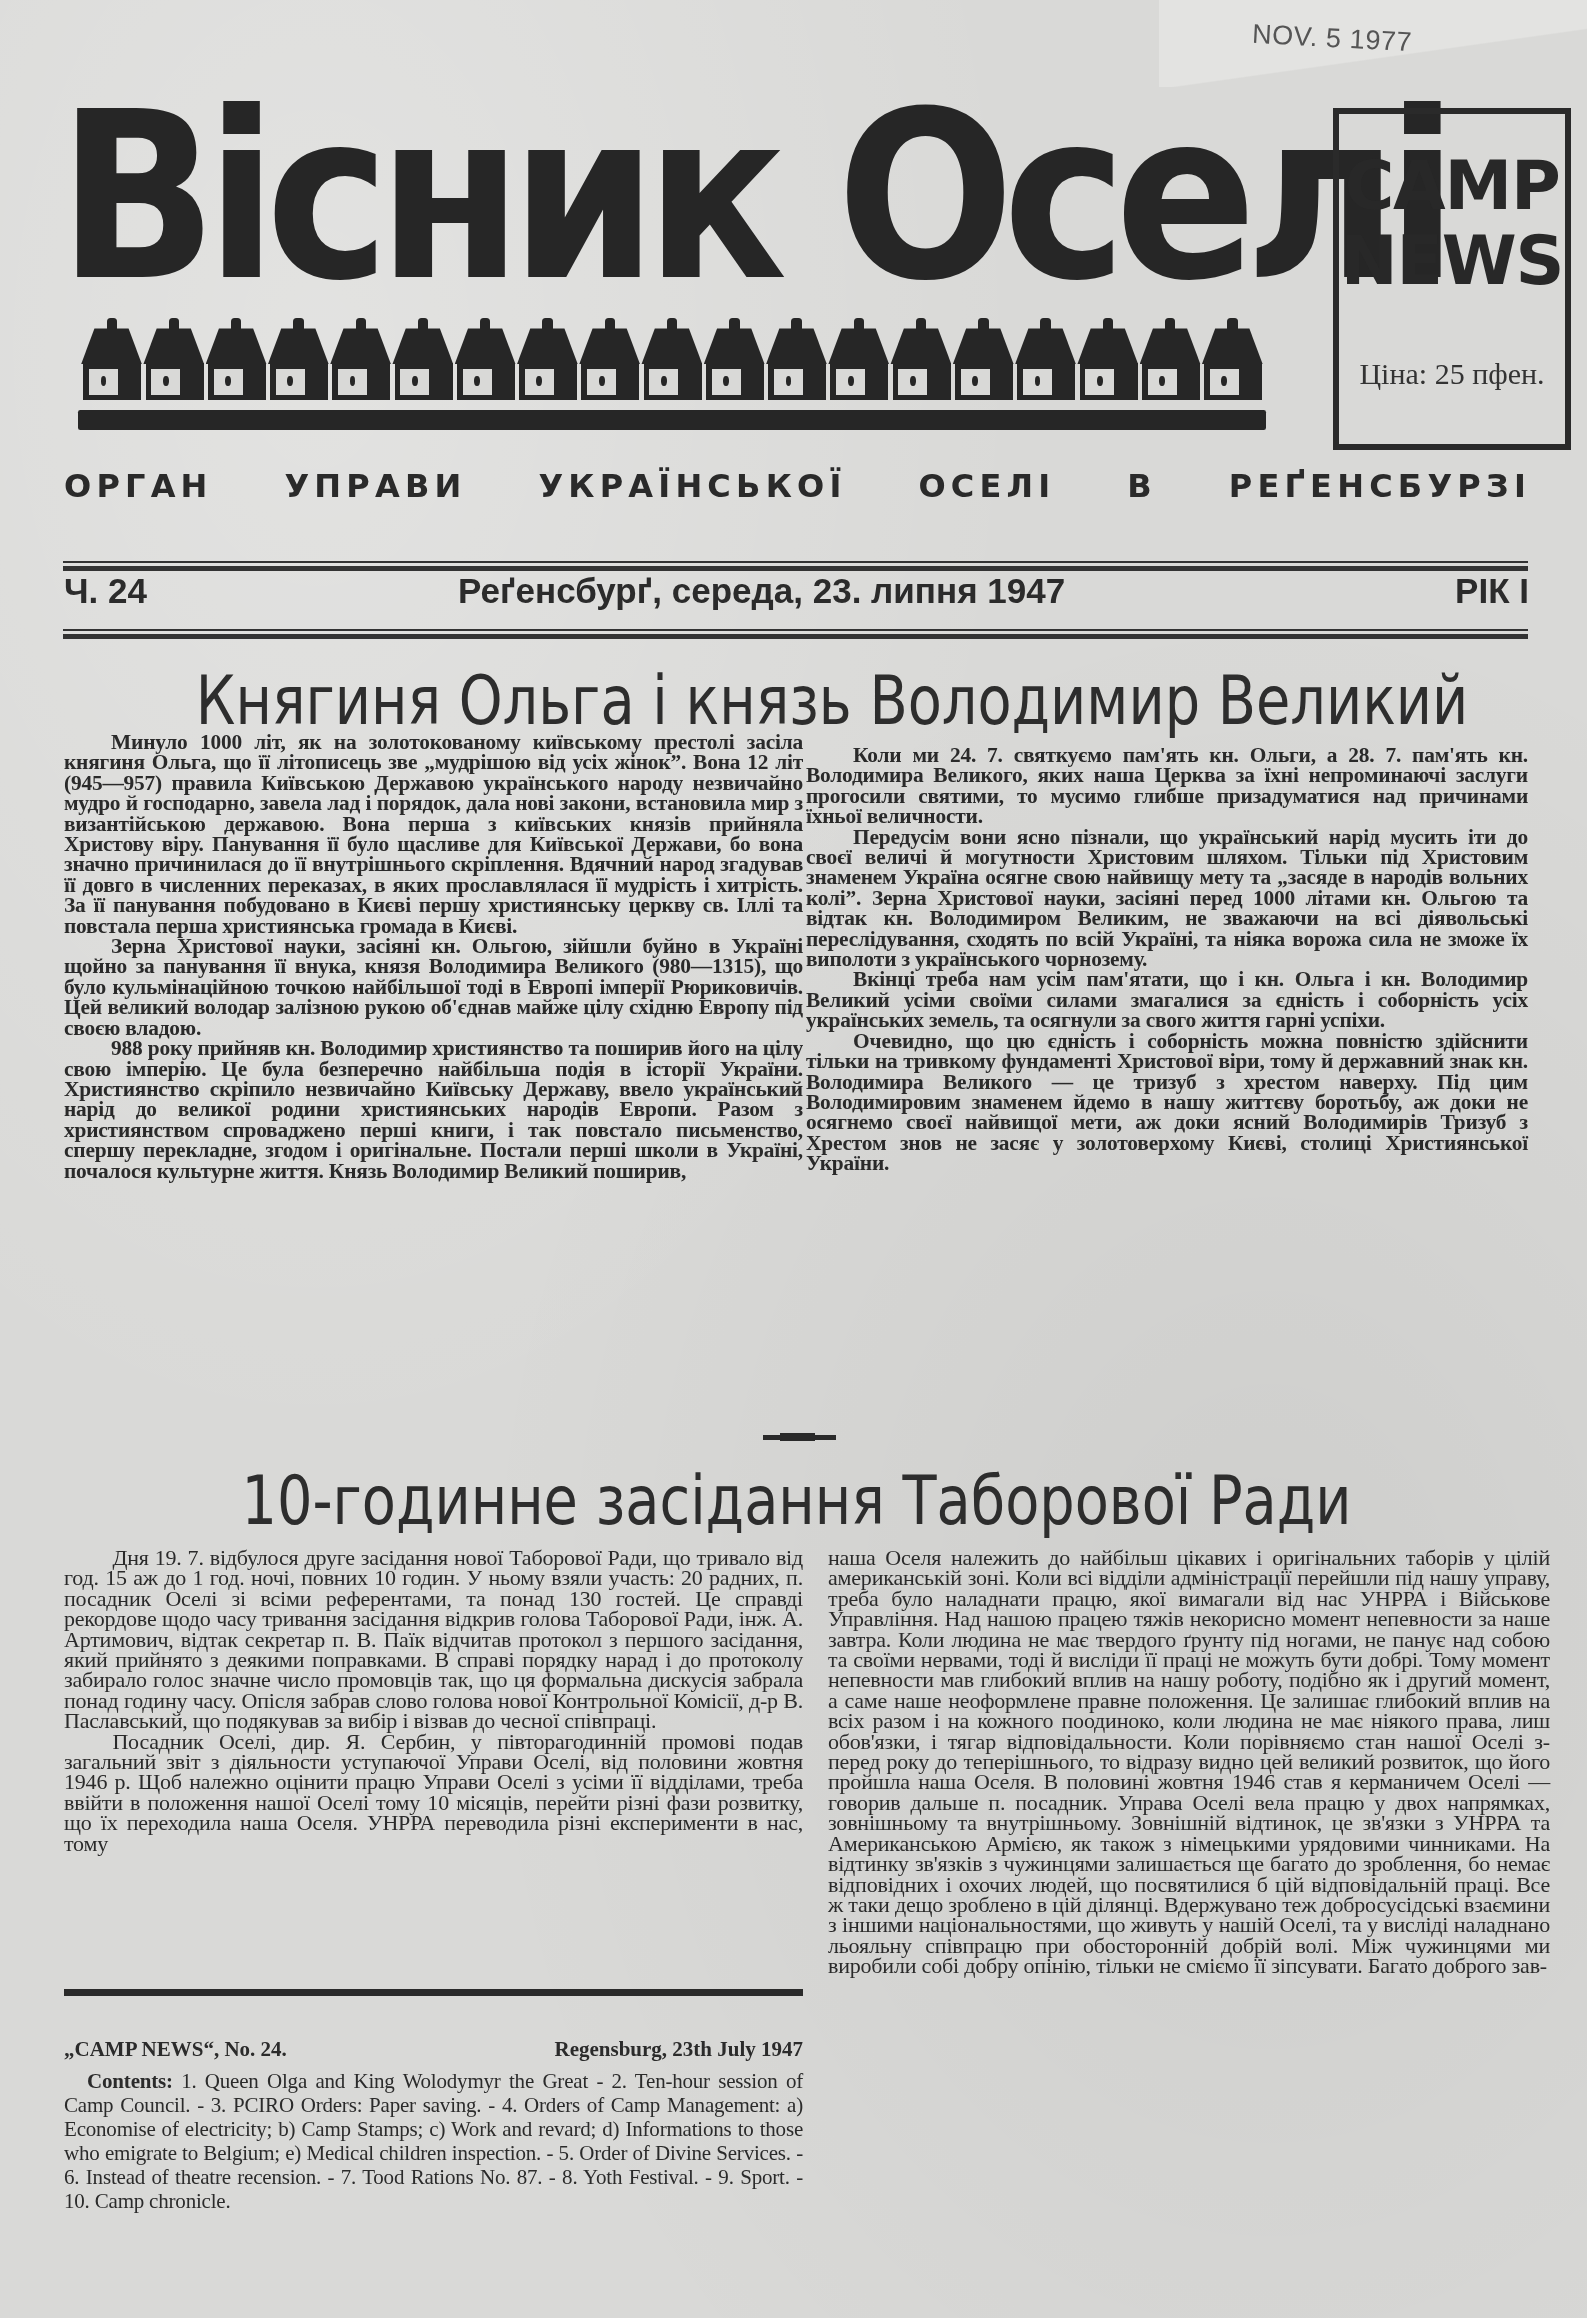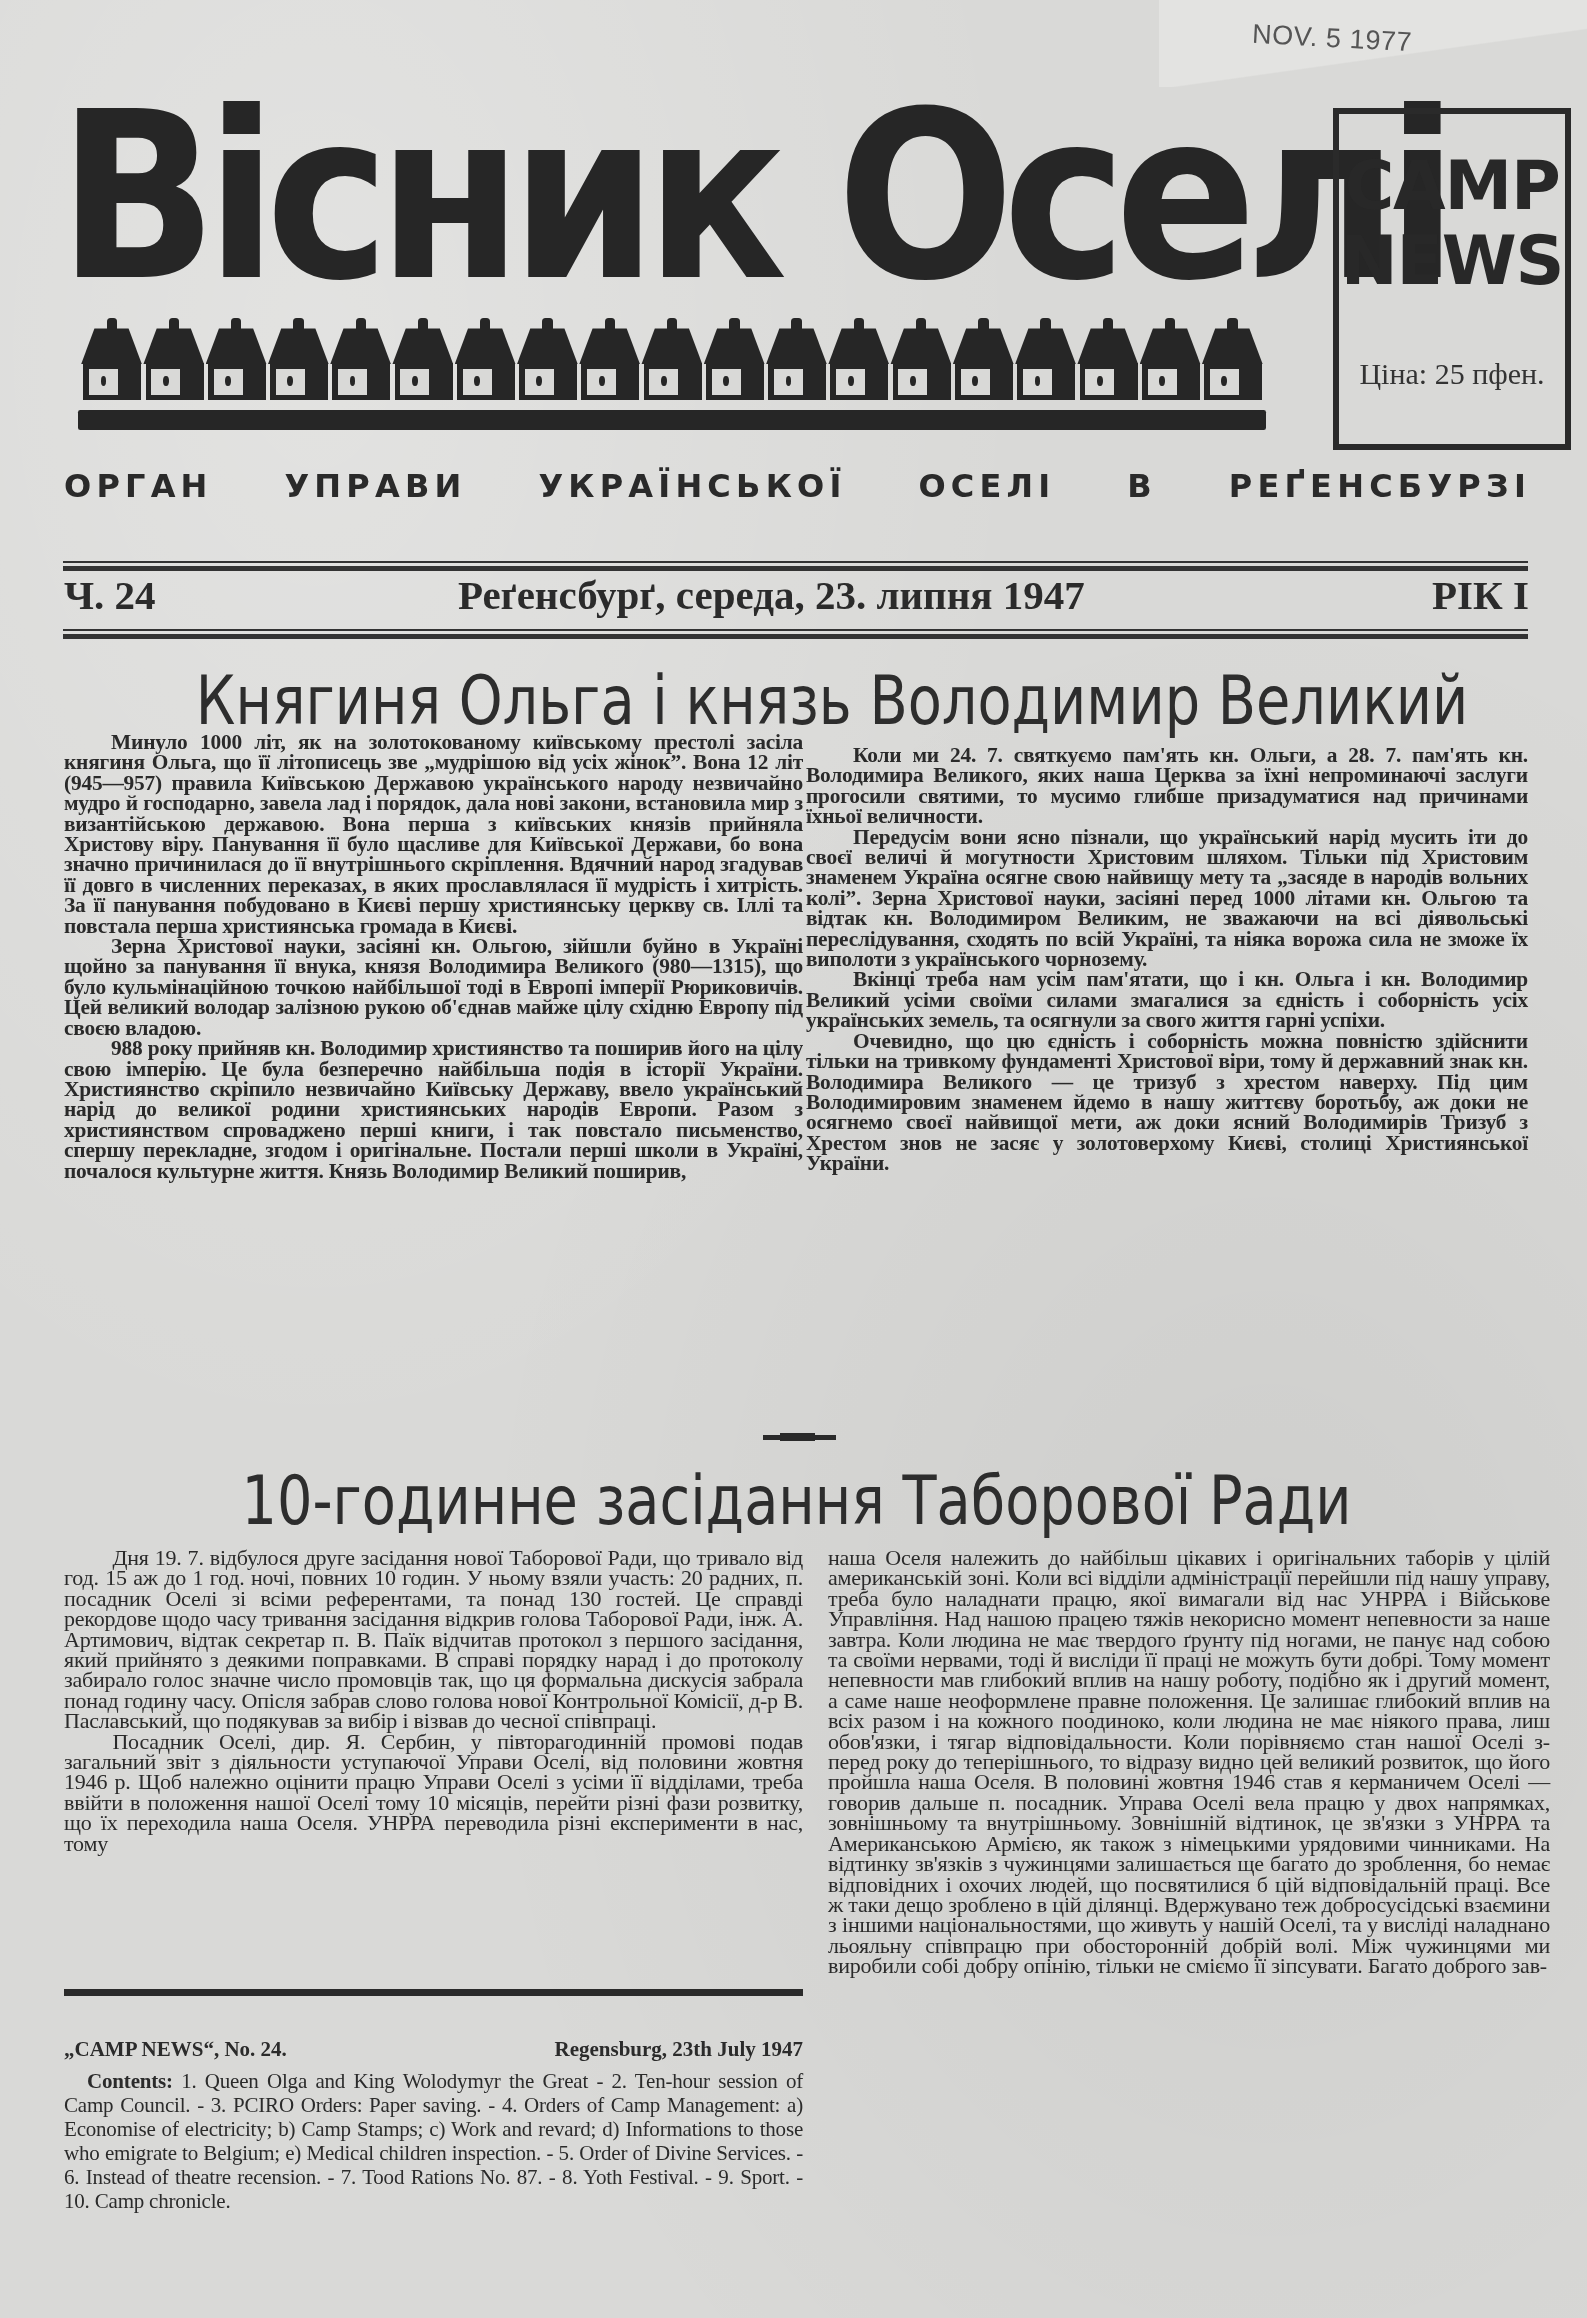--- a/index.html
+++ b/index.html
@@ -69,21 +69,21 @@
   .subtitle {
     left: 64px; top: 467px; width: 1467px; text-align: justify; text-align-last: justify;
     font-family: "DejaVu Sans", sans-serif; font-weight: bold; font-size: 32px; letter-spacing: 5.2px;
     color: #2a2a2a;
   }
   .rule { left: 63px; width: 1465px; height: 2.3px; background:#333; }
   .rule.thick { height: 4.6px; }
 
   .issueline {
     left: 64px; top: 565px; width: 1465px; height: 41px;
-    font-family: Liberation Serif, serif; font-weight: bold; font-size: 41px; color: #2b2b2b;
+    font-family: Liberation Sans, sans-serif; font-weight: bold; font-size: 35px; color: #2b2b2b;
   }
   .issueline .num { position: absolute; left: 0; top: 0; }
   .issueline .date { position: absolute; left: 394px; top: 0; }
   .issueline .year { position: absolute; right: 0; top: 0; }
 
   
   .headline {
     left: 64px; width: 1465px; text-align: center;
     font-family: "DejaVu Sans", sans-serif; font-weight: normal;
     color: #2d2d2d; transform: scaleX(0.82); transform-origin: center;

